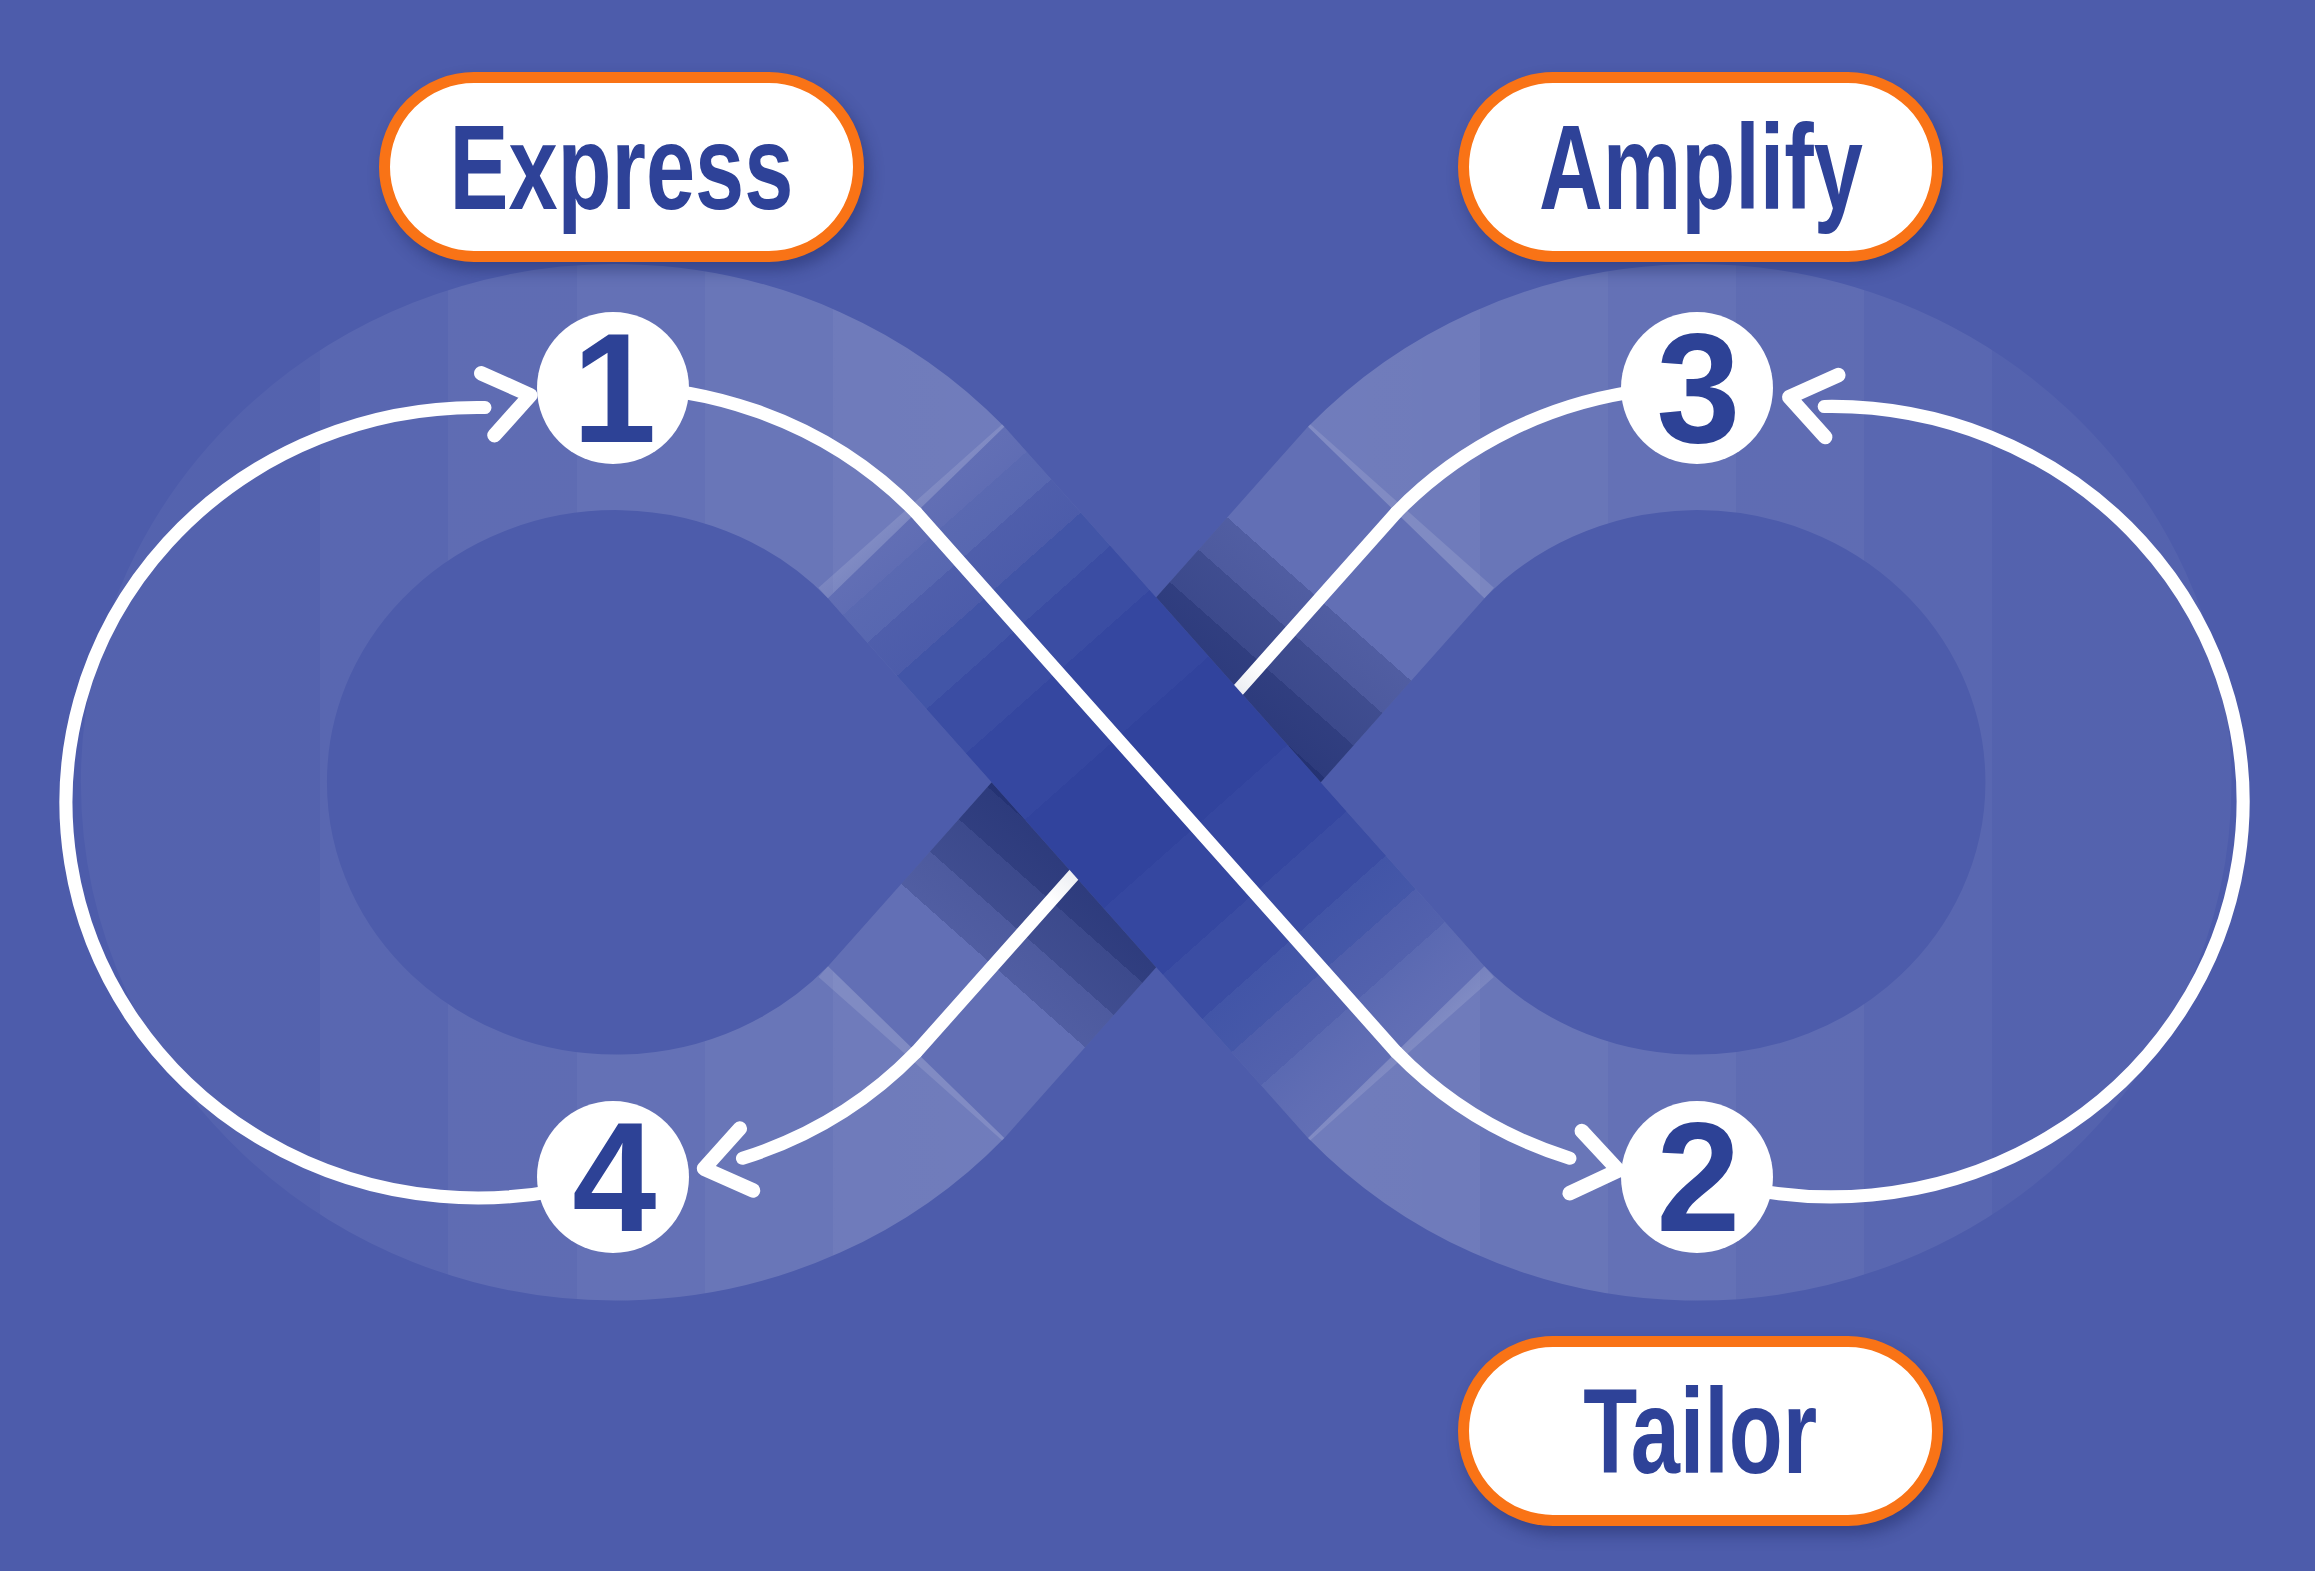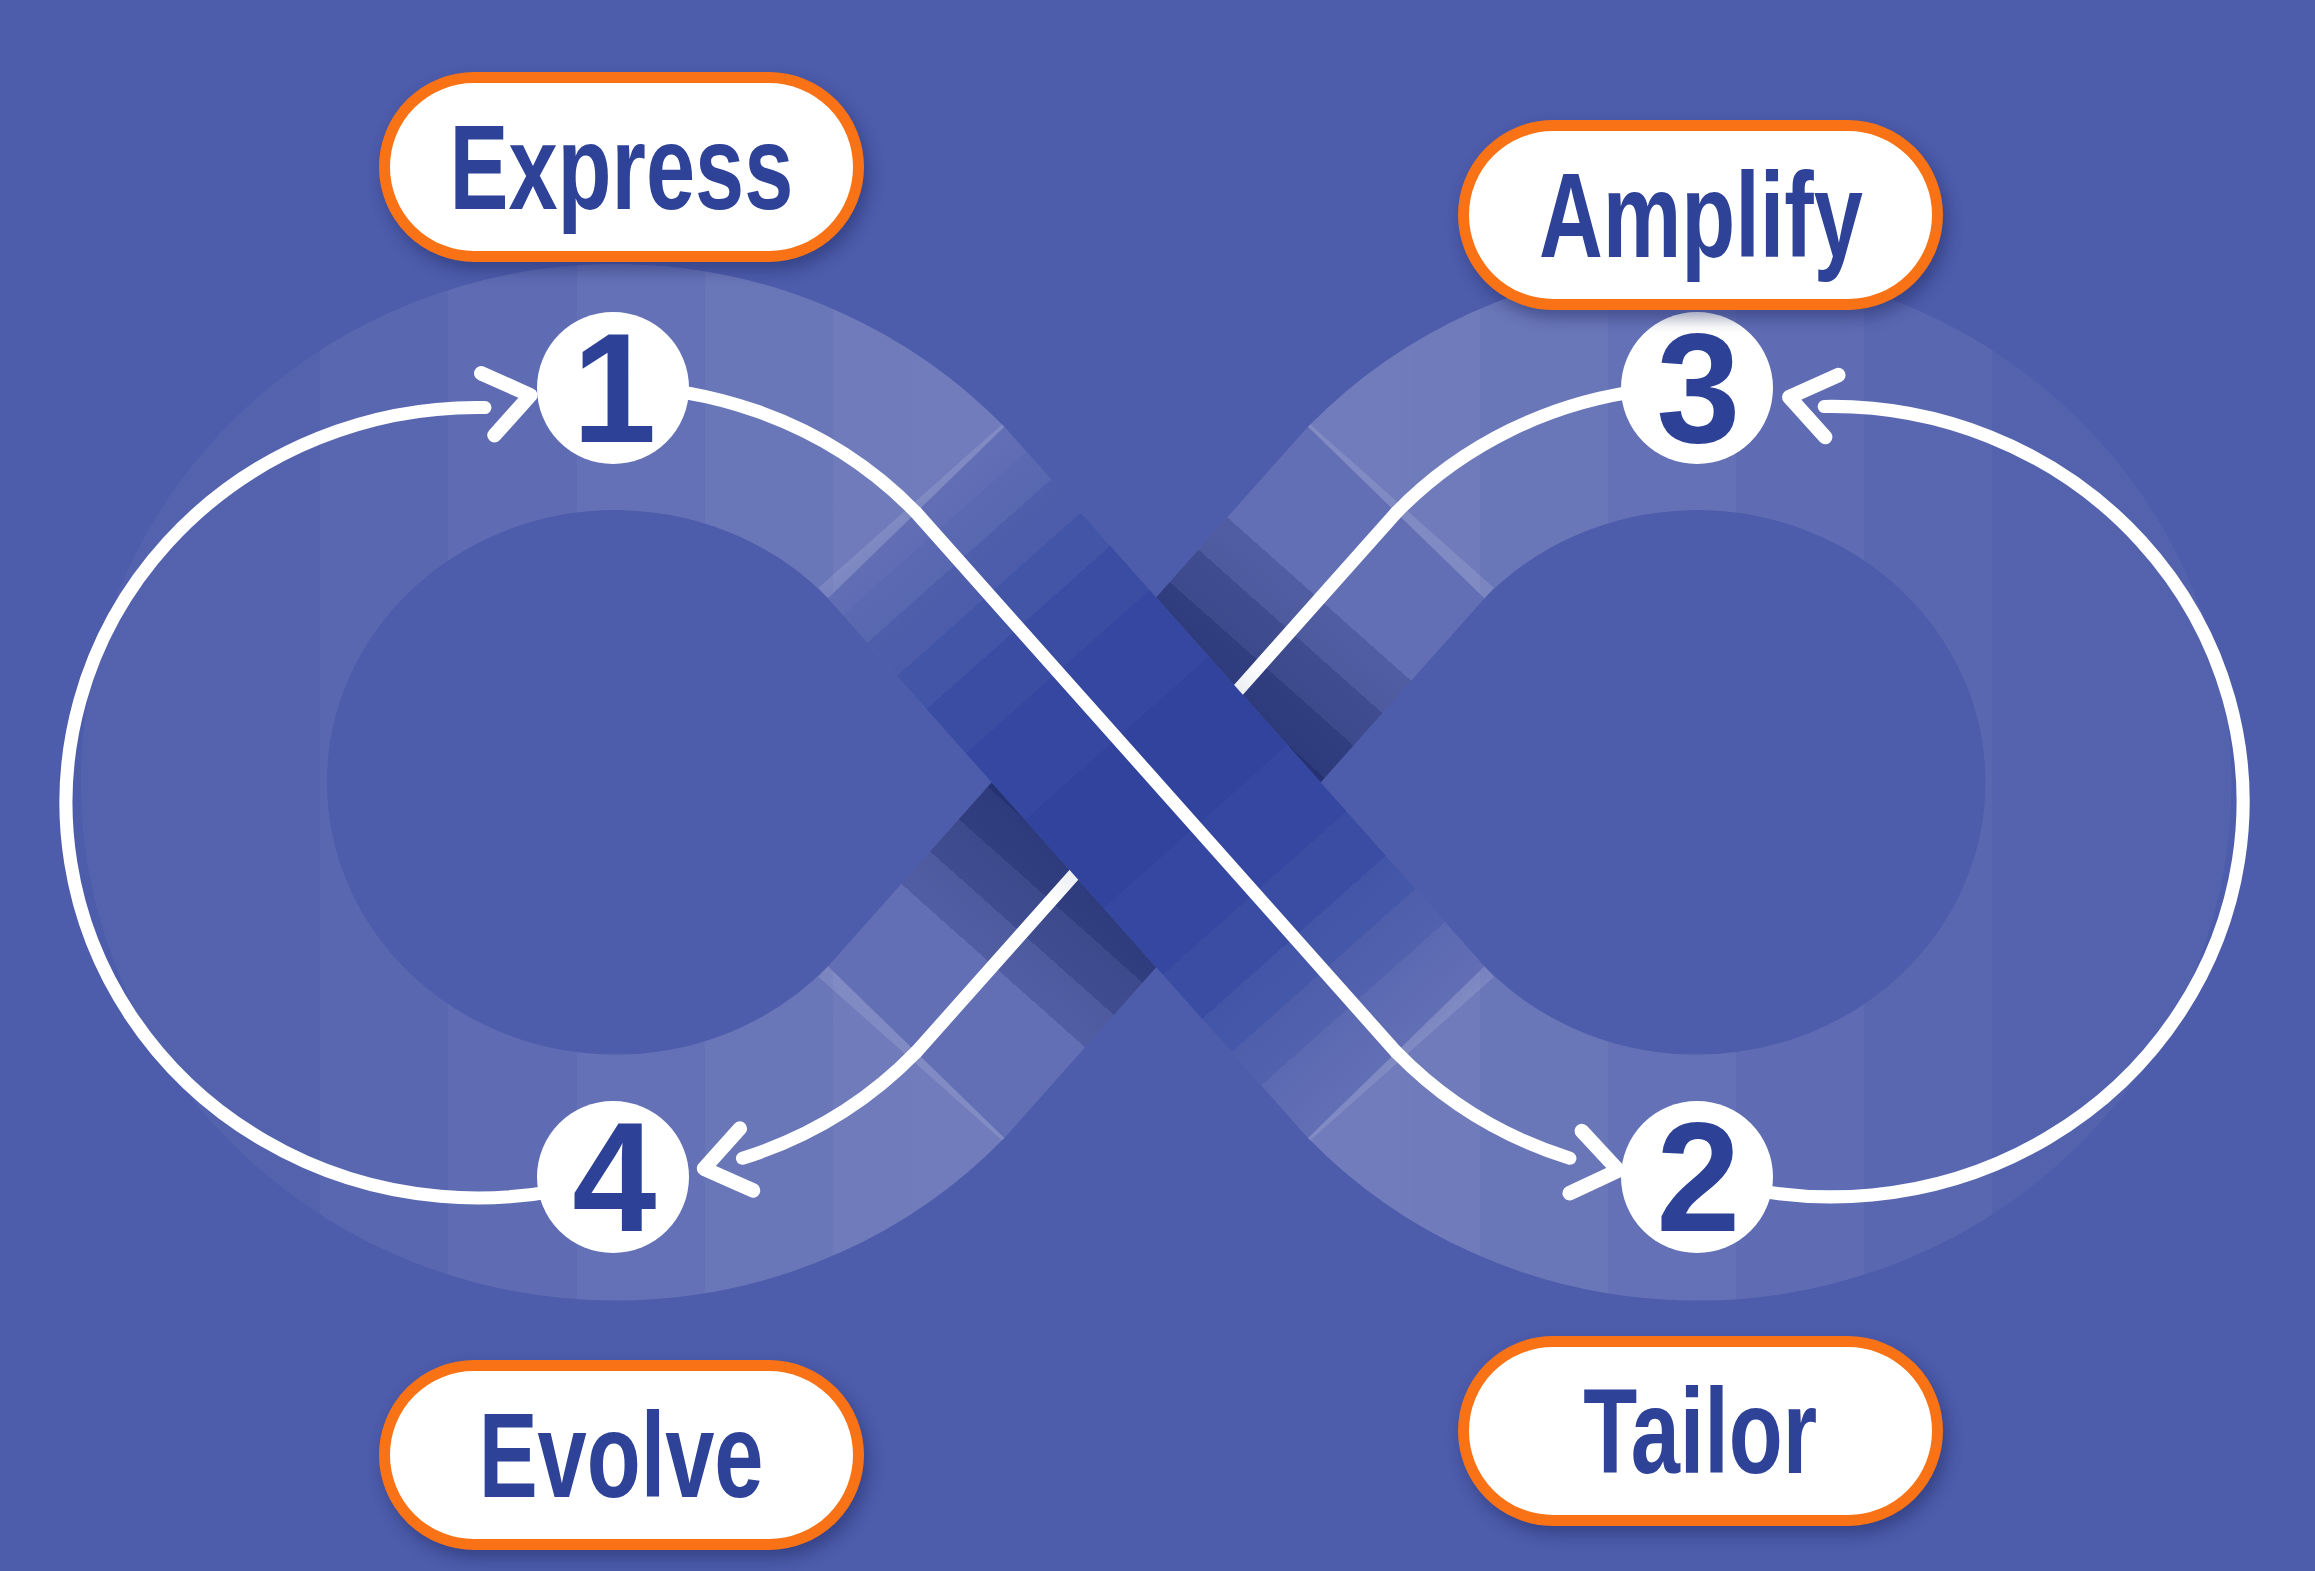--- a/index.html
+++ b/index.html
@@ -22,21 +22,21 @@
   }
   .pill span{
     font-size:121px;font-weight:bold;color:#2e4298;line-height:1;
     display:inline-block;transform:scaleX(0.73);white-space:nowrap;
   }
   #c1{left:537px;top:312px;}
   #c2{left:1621px;top:1101px;}
   #c3{left:1621px;top:312px;}
   #c4{left:537px;top:1101px;}
   #pill-express{left:379px;top:72px;}
-  #pill-amplify{left:1458px;top:72px;margin-top:48px;}
+  #pill-amplify{left:1458px;top:72px;}
   #pill-evolve{left:379px;top:1360px;}
   #pill-tailor{left:1458px;top:1336px;}
 </style>
 </head>
 <body>
 
 <div class="stage">
 
   <svg width="2316" height="1571" viewBox="0 0 2560 1737">
     <defs>
@@ -171,21 +171,18 @@
   <div class="step-circle" id="c4">
     <span>4</span>
   </div>
 
   <div class="pill" id="pill-express">
     <span>Express</span>
   </div>
   <div class="pill" id="pill-amplify">
     <span>Amplify</span>
   </div>
-  <div class="pill" id="pill-evolve">
-    <span>Evolve</span>
-  </div>
   <div class="pill" id="pill-tailor">
     <span>Tailor</span>
   </div>
 
 </div>
 
 
 </body></html>

